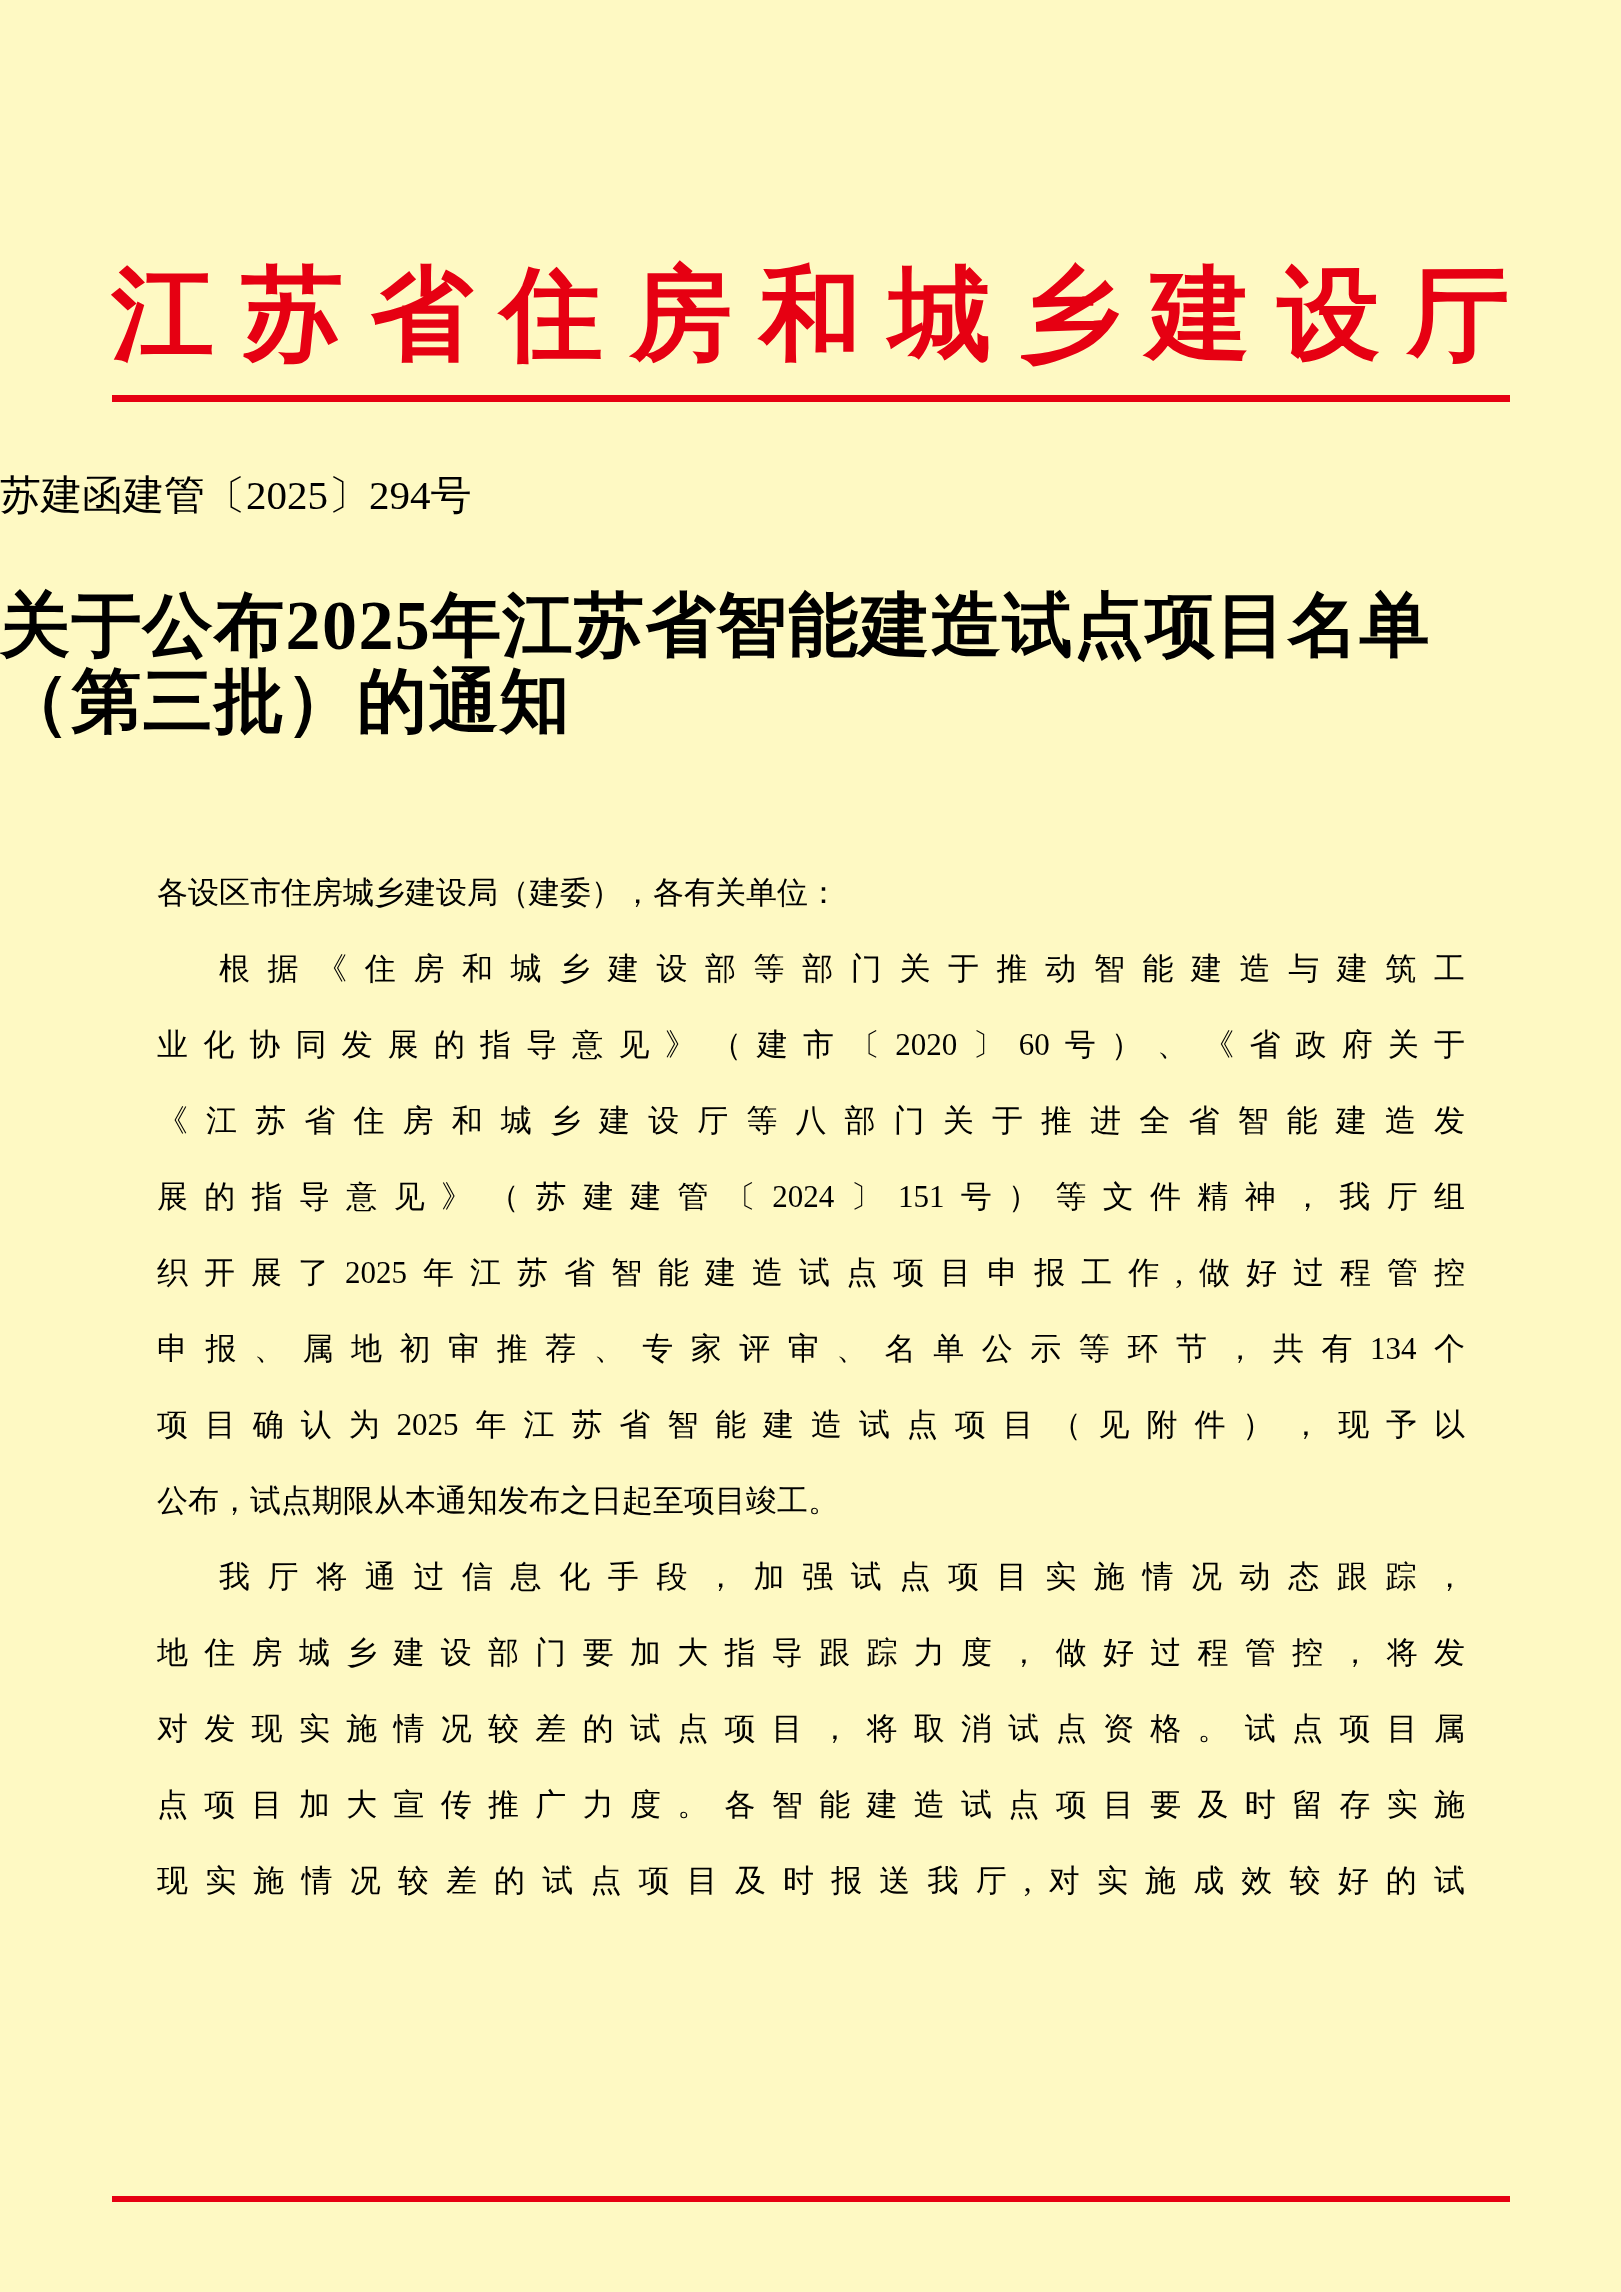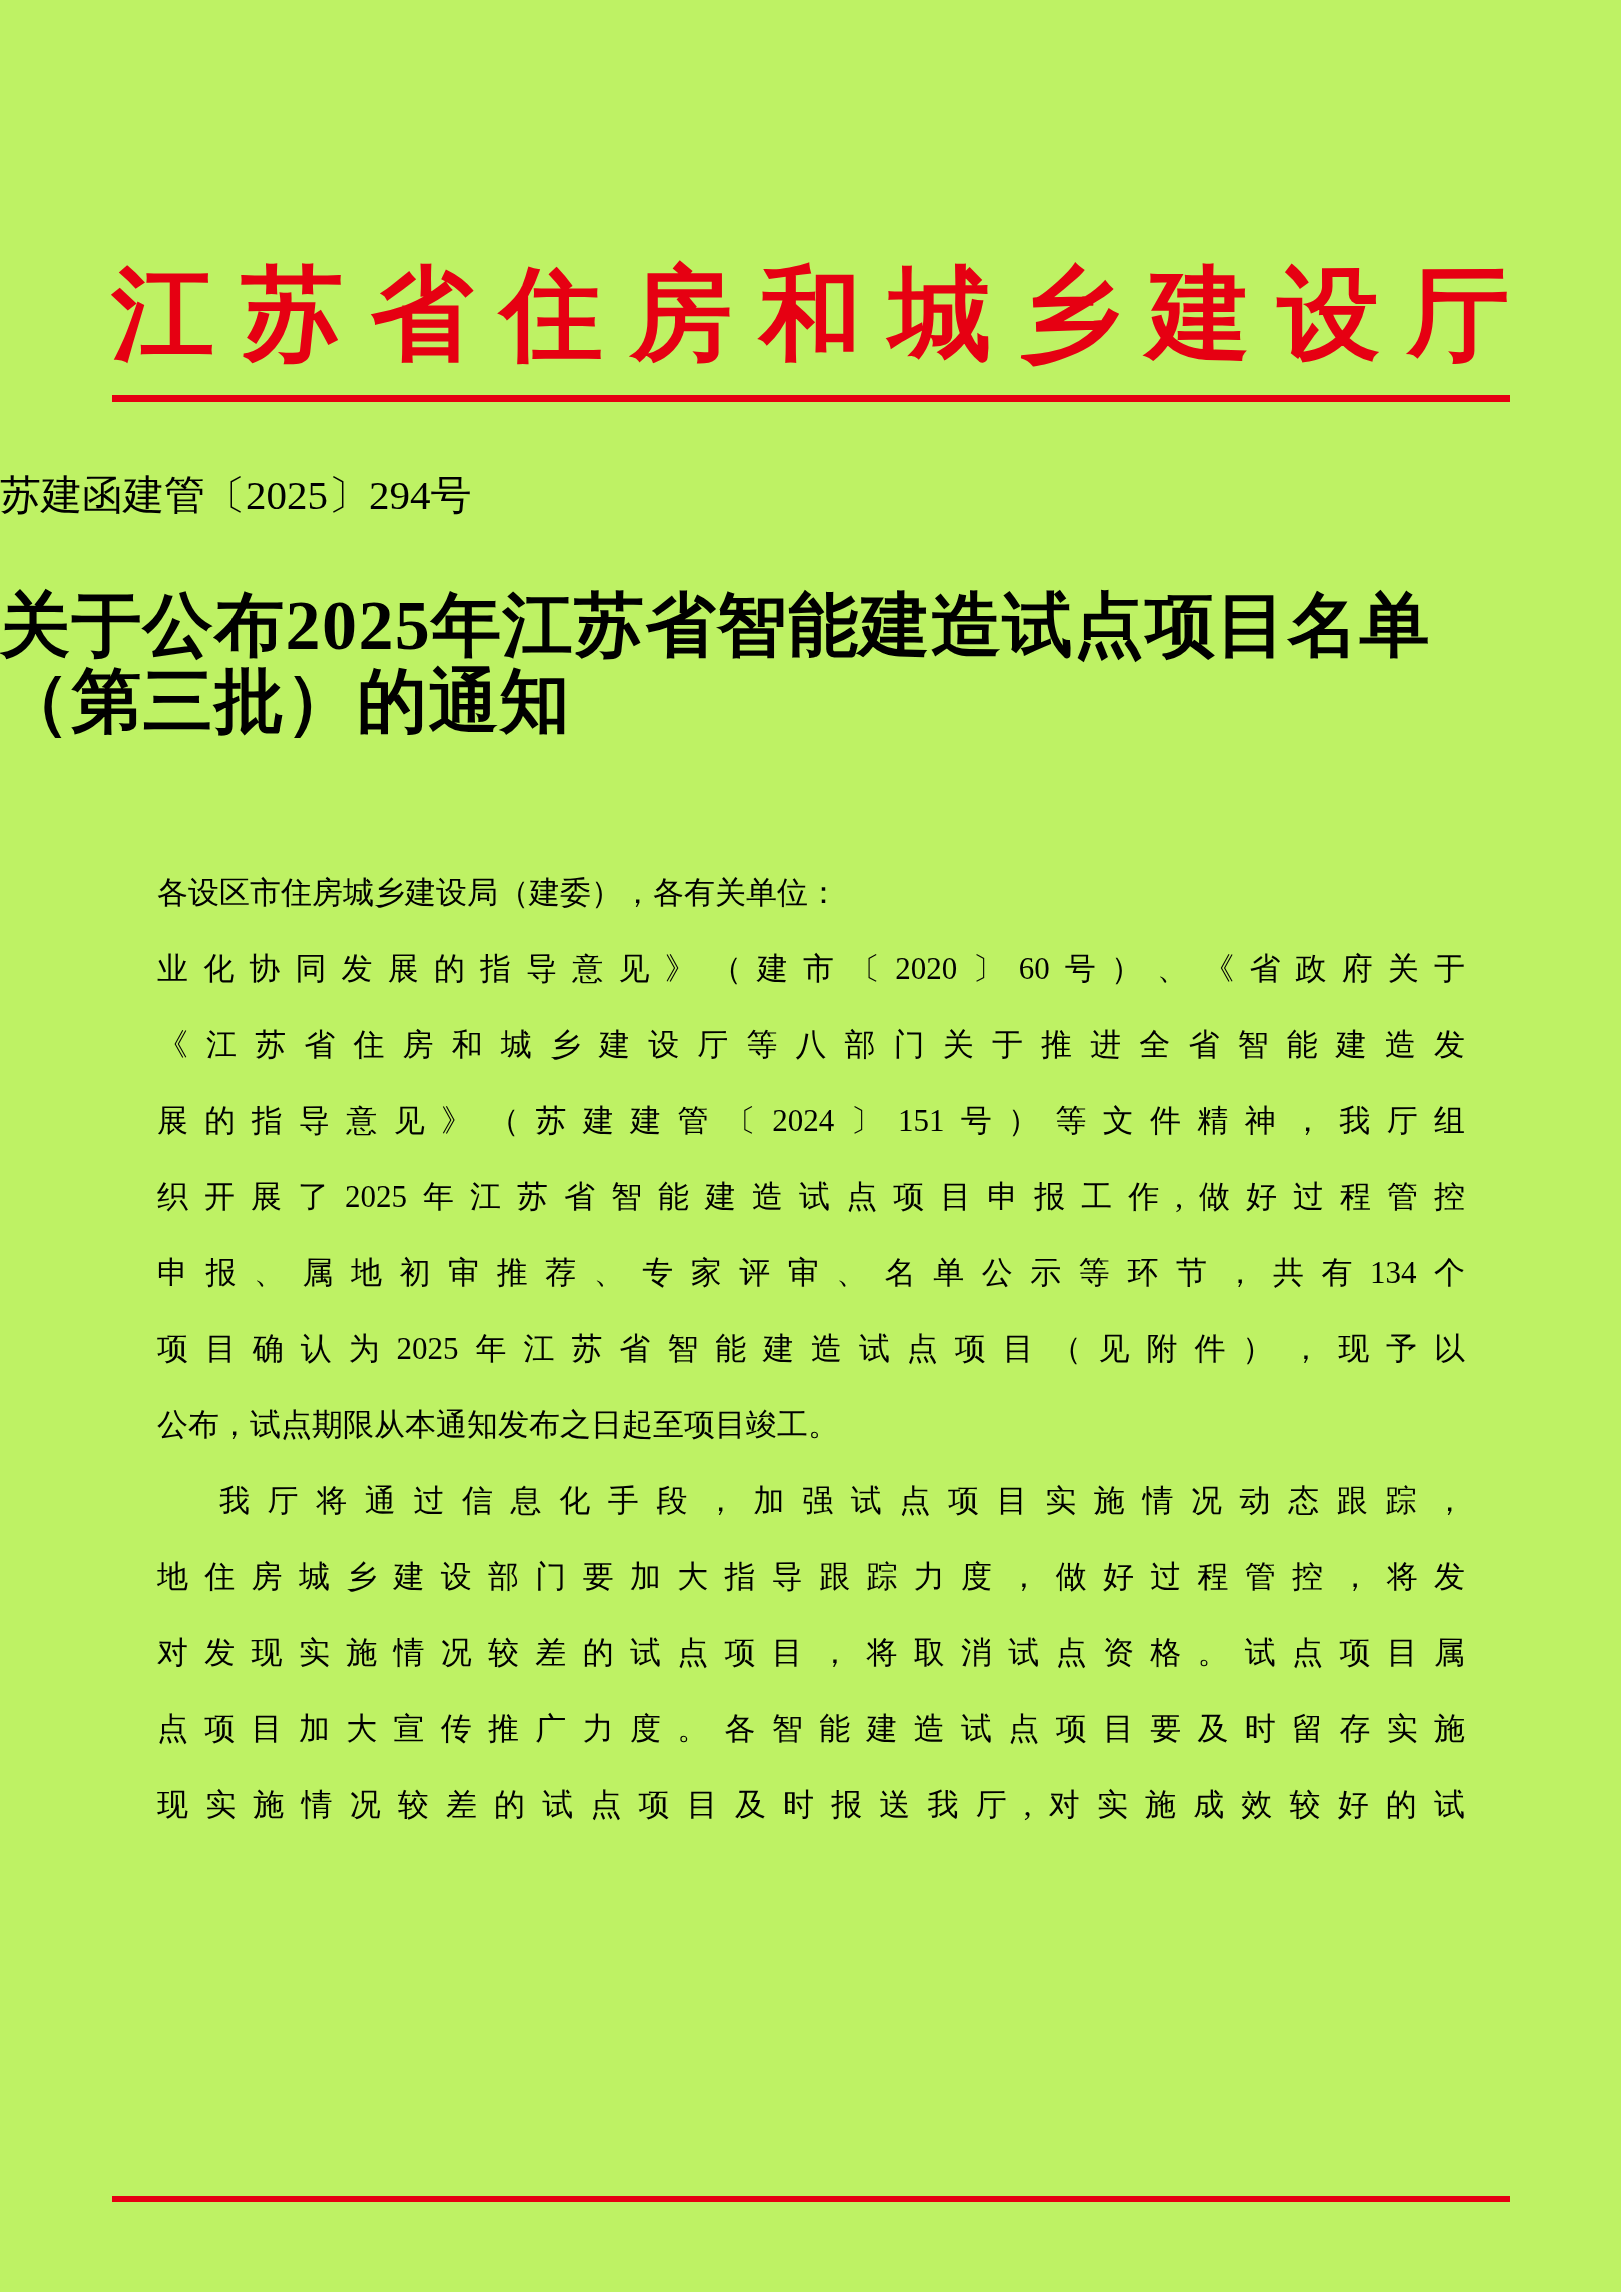--- a/index.html
+++ b/index.html
@@ -1,20 +1,20 @@
 <!DOCTYPE html>
 <html style="--accent: #e60012;"><head>
 <meta charset="utf-8">
 <style>
   html,body { margin:0; padding:0; background:#888; }
   .page {
     position:relative;
     width:1621px; height:2293px;
     margin:0 auto;
-    background:#bef264;
+    background:#fef9c3;
     font-family:"Liberation Serif","DejaVu Serif",serif;
     color:#000;
     overflow:hidden;
   }
   .masthead {
     position:absolute; top:247px; left:0; width:100%;
     text-align:center;
     font-size:102px; font-weight:bold;
     letter-spacing:0.27em; text-indent:0.27em;
     color:var(--accent,#e60012);
@@ -65,20 +65,21 @@
 
   <div class="doc-number">苏建函建管〔2025〕294号</div>
 
   <div class="notice-title">
     <div>关于公布2025年江苏省智能建造试点项目名单</div>
     <div>（第三批）的通知</div>
   </div>
 
   <div class="body-text">
     <div class="body-line no-justify">各设区市住房城乡建设局（建委），各有关单位：</div>
+    <div class="body-line indent">根据《住房和城乡建设部等部门关于推动智能建造与建筑工</div>
     <div class="body-line">业化协同发展的指导意见》（建市〔2020〕60号）、《省政府关于</div>
     <div class="body-line">《江苏省住房和城乡建设厅等八部门关于推进全省智能建造发</div>
     <div class="body-line">展的指导意见》（苏建建管〔2024〕151号）等文件精神，我厅组</div>
     <div class="body-line">织开展了2025年江苏省智能建造试点项目申报工作,做好过程管控</div>
     <div class="body-line">申报、属地初审推荐、专家评审、名单公示等环节，共有134个</div>
     <div class="body-line">项目确认为2025年江苏省智能建造试点项目（见附件），现予以</div>
     <div class="body-line no-justify">公布，试点期限从本通知发布之日起至项目竣工。</div>
     <div class="body-line indent">我厅将通过信息化手段，加强试点项目实施情况动态跟踪，</div>
     <div class="body-line">地住房城乡建设部门要加大指导跟踪力度，做好过程管控，将发</div>
     <div class="body-line">对发现实施情况较差的试点项目，将取消试点资格。试点项目属</div>

